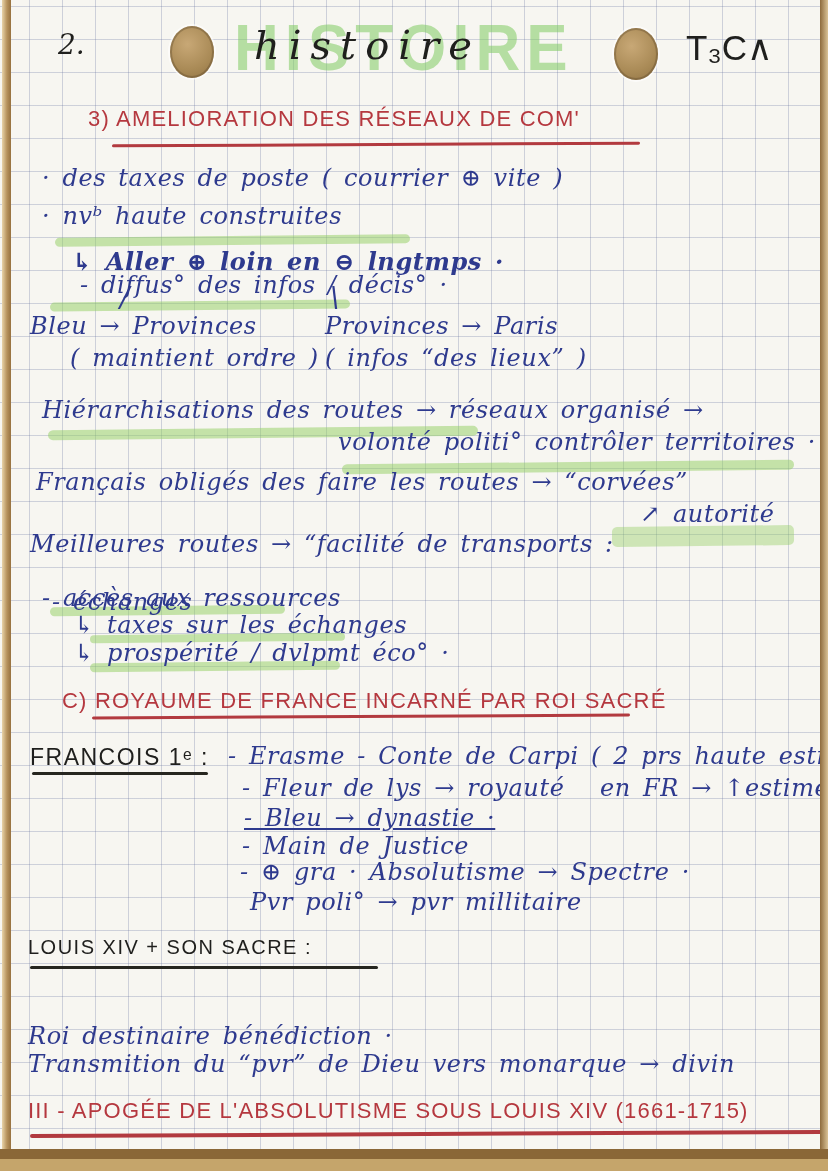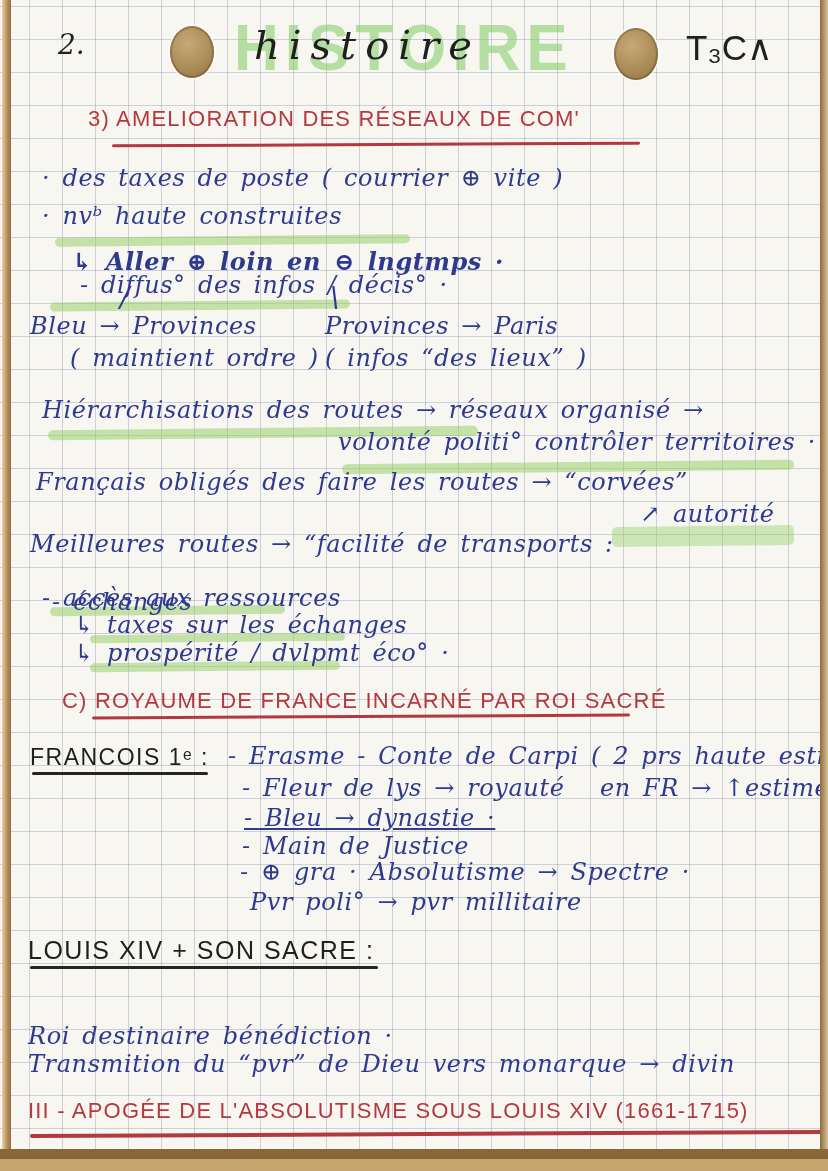--- a/index.html
+++ b/index.html
@@ -82,21 +82,21 @@
   [data-name="line-francois-label"]{left:30px;top:744px;font-size:23px;}
   [data-name="francois-underline"]{left:32px;top:772px;width:176px;height:3px;}
   [data-name="line-erasme"]{left:228px;top:742px;}
   [data-name="line-fleur"]{left:242px;top:774px;}
   [data-name="line-estime"]{left:600px;top:774px;}
   [data-name="line-bleu"]{left:244px;top:804px;text-decoration:underline;}
   [data-name="line-main-justice"]{left:242px;top:832px;}
   [data-name="line-gra"]{left:240px;top:858px;}
   [data-name="line-pvr"]{left:250px;top:888px;}
   
-  [data-name="heading-louis"]{left:28px;top:936px;font-size:25px;}
+  [data-name="heading-louis"]{left:28px;top:936px;font-size:20px;}
   [data-name="louis-underline"]{left:30px;top:966px;width:348px;height:3px;}
   [data-name="line-chef"]{left:28px;top:992px;}
   [data-name="line-roi-dest"]{left:28px;top:1022px;}
   [data-name="line-transmition"]{left:28px;top:1050px;}
   
   [data-name="heading-section-iii"]{left:28px;top:1098px;font-size:22px;}
   [data-name="heading-section-iii-underline"]{left:30px;top:1132px;width:792px;height:4px;}
 </style>
 </head>
 <body>

